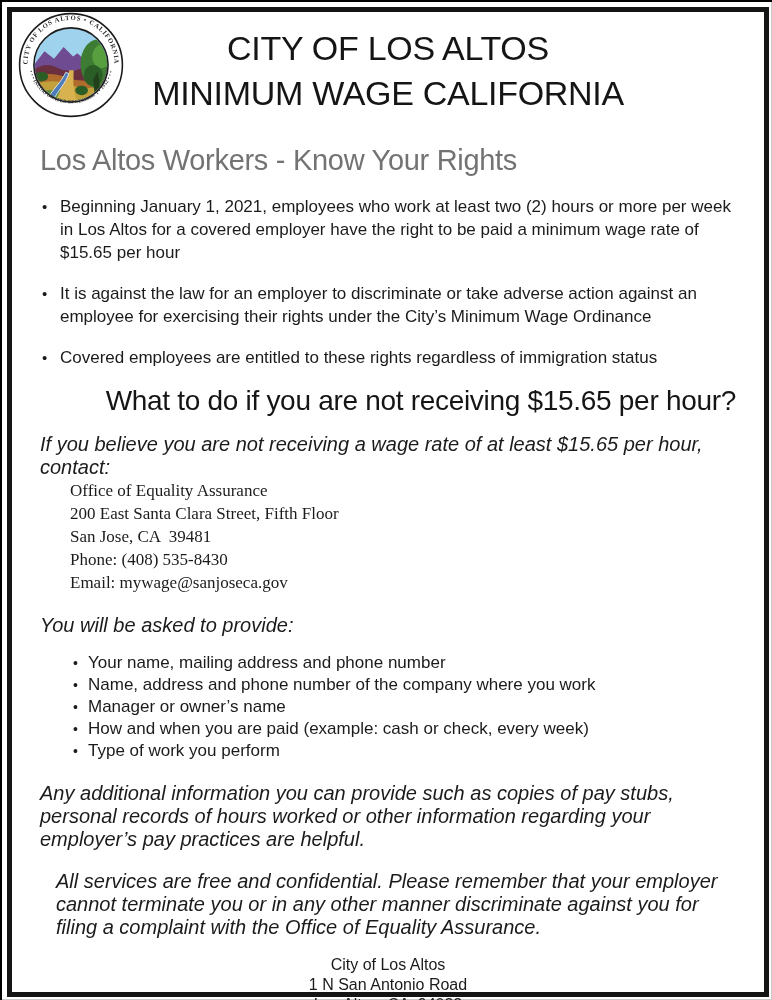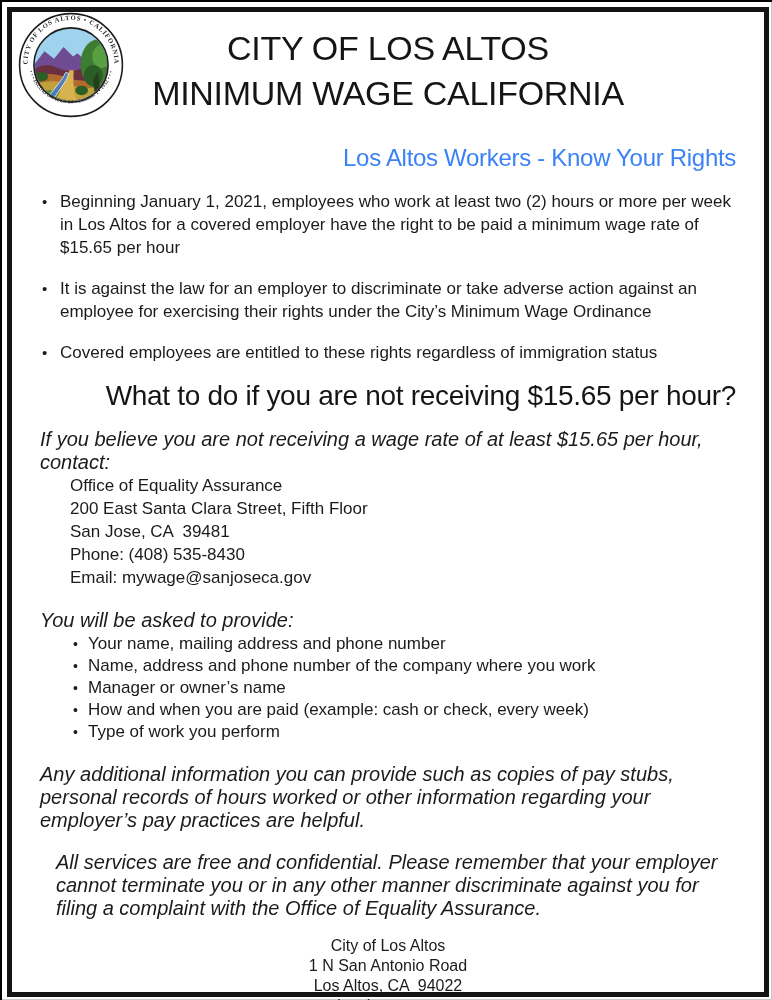--- a/index.html
+++ b/index.html
@@ -45,26 +45,26 @@
     text-align: center;
     font-size: 34px;
     line-height: 45px;
     padding-top: 14px;
     letter-spacing: -0.3px;
     color: #151515;
   }
 
   
   .rights-heading {
-    text-align: right;
-    font-size: 24px;
+    text-align: left;
+    font-size: 29px;
     font-weight: 400;
     letter-spacing: -0.3px;
     margin: 22px 0 0;
-    color: #3b82f6;
+    color: #737373;
   }
   .whattodo-heading {
     font-size: 28px;
     font-weight: 400;
     letter-spacing: -0.3px;
     margin: 16px 0 0;
     color: #151515;
     text-align: right;
   }
 
@@ -84,26 +84,26 @@
   }
   ul.rights-list > li:last-child { margin-bottom: 0; }
   ul.rights-list > li::before {
     content: "•";
     position: absolute; left: 2px; top: 0;
     font-size: 15px;
   }
 
   p.intro { margin: 16px 0 0; }
   .contact-block { margin: 0 0 0 30px; font-size: 17px; line-height: 23px; }
-  .contact-block div { white-space: pre-wrap; }
+  .contact-block div { white-space: pre-wrap; font-family: Liberation Serif, serif; }
 
   p.provide-intro { margin: 20px 0 0; }
   ul.provide-list {
     list-style: none;
-    margin: 1px 0 0 33px;
+    margin: 15px 0 0 33px;
     padding: 0;
     font-size: 17px; line-height: 22px;
   }
   ul.provide-list > li {
     position: relative;
     padding-left: 15px;
   }
   ul.provide-list > li::before {
     content: "•";
     position: absolute; left: 0; top: 0;

